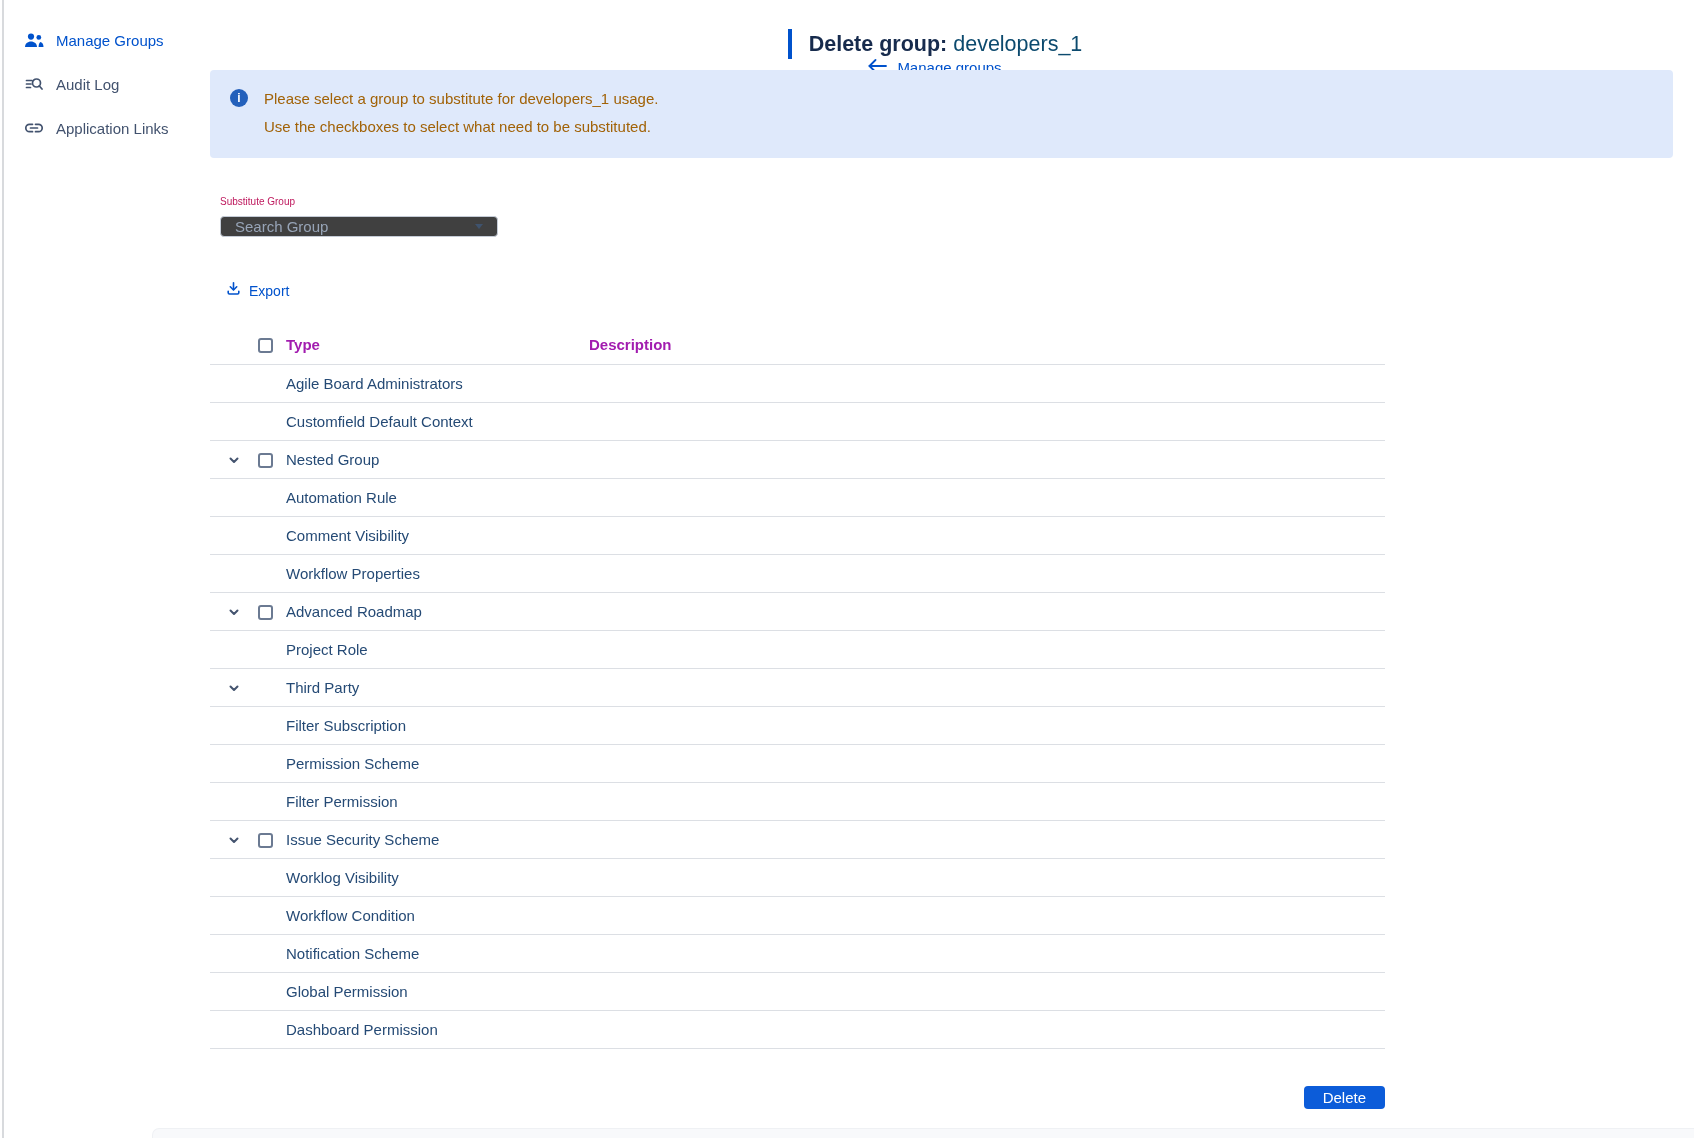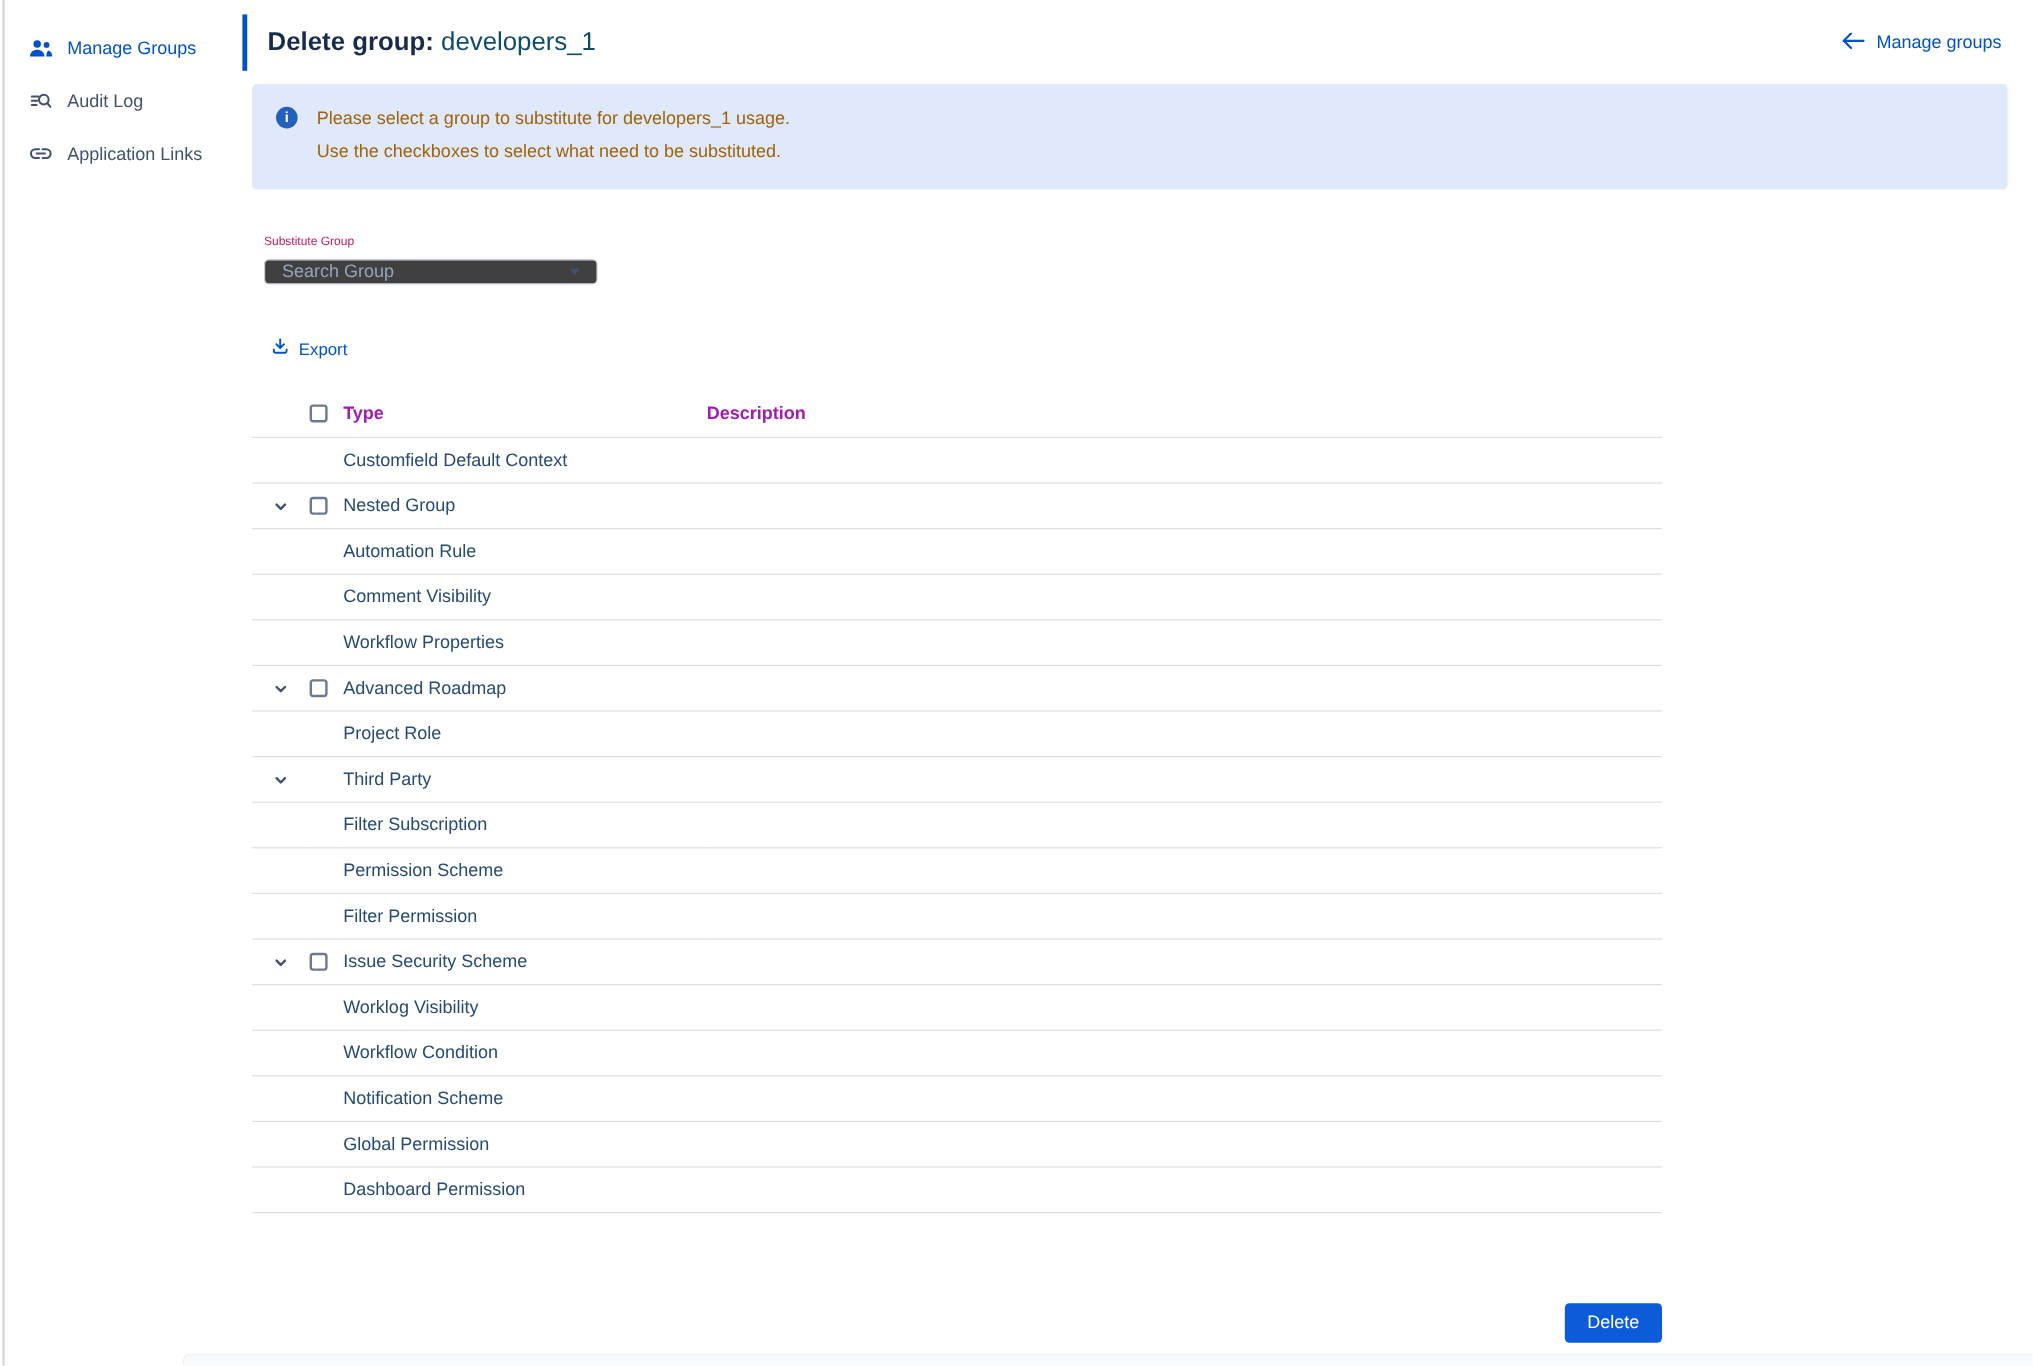--- a/index.html
+++ b/index.html
@@ -13,22 +13,22 @@
   .left-edge { position:absolute; left:2px; top:0; bottom:0; width:2px; background:#d8dadd; }
 
   
   .sidebar { position:absolute; left:0; top:18px; width:200px; }
   .side-item { display:flex; align-items:center; gap:12px; height:44px; padding-left:24px;
                font-size:15px; color:var(--icon-gray,#42526E); font-weight:400; cursor:pointer; }
   .side-item .ic { width:20px; display:flex; justify-content:center; align-items:center; flex:0 0 20px; }
   .side-item.active { color:var(--accent,#0052CC); font-weight:500; }
 
   
-  .title-row { position:absolute; left:202px; right:26px; top:12px; height:47px;
-               display:flex; justify-content:space-between; align-items:center; }
+  .title-row { position:absolute; left:202px; right:26px; top:29px; height:47px;
+               display:flex; justify-content:space-between; align-items:center;flex-direction:column; }
   .title-block { border-left:4px solid var(--accent,#0052CC); padding-left:17px; height:100%;
                  display:flex; align-items:center; font-size:21.5px; white-space:pre; }
   .title-block .t-bold { font-weight:700; color:#172B4D; }
   .title-block .t-reg  { font-weight:400; color:#0c4a6e; }
   .back-link { display:flex; align-items:center; gap:10px; color:var(--accent,#0052CC);
                font-size:15px; font-weight:500; text-decoration:none; cursor:pointer; }
 
   
   .banner { position:absolute; left:210px; top:70px; width:1463px; height:88px;
             background:var(--banner-bg,#dfe9fb); border-radius:4px;
@@ -63,21 +63,21 @@
   td { height:38px; border-bottom:1.5px solid var(--divider,#dcdfe4); vertical-align:middle;
        font-size:15px; color:var(--row-text,#254a75); }
   .checkbox { display:inline-block; width:15px; height:15px; border:2px solid #6b7a92;
               border-radius:3px; background:#fff; vertical-align:middle; margin-left:2px; cursor:pointer; }
   .chevron { display:inline-flex; margin-left:16px; vertical-align:middle; cursor:pointer; }
   .hide { visibility:hidden; }
 
   
   .footer-actions { position:absolute; left:210px; top:1086px; width:1175px; text-align:right; }
   .delete-btn { background:var(--button-bg,#0c5cd9); color:#fff; border:none; border-radius:4px;
-                height:33px; padding:0 19px; font-size:15px; font-weight:500;
+                height:23px; padding:0 19px; font-size:15px; font-weight:500;
                 font-family:inherit; cursor:pointer; }
 
   .bottom-panel { position:absolute; left:152px; right:0; top:1128px; height:10px;
                   background:#f8f9fb; border-top:1px solid #eff1f4; border-left:1px solid #eff1f4;
                   border-top-left-radius:7px; }
 </style>
 </head>
 <body>
 
 <div class="left-edge"></div>
@@ -177,20 +177,32 @@
     <tbody id="rows">
         <tr>
     <td>
       <span class="chevron hide">
         <svg width="16" height="16" viewBox="0 0 16 16" fill="none" stroke="#44546F" stroke-width="2" stroke-linecap="round" stroke-linejoin="round">
           <path d="M4.5 6.5 L8 10 L11.5 6.5"></path>
         </svg>
       </span>
     </td>
     <td><span class="checkbox hide"></span></td>
+    <td><span>Agile Board Administrators</span></td>
+    <td></td>
+  </tr>
+        <tr>
+    <td>
+      <span class="chevron hide">
+        <svg width="16" height="16" viewBox="0 0 16 16" fill="none" stroke="#44546F" stroke-width="2" stroke-linecap="round" stroke-linejoin="round">
+          <path d="M4.5 6.5 L8 10 L11.5 6.5"></path>
+        </svg>
+      </span>
+    </td>
+    <td><span class="checkbox hide"></span></td>
     <td><span>Customfield Default Context</span></td>
     <td></td>
   </tr>
         <tr>
     <td>
       <span class="chevron">
         <svg width="16" height="16" viewBox="0 0 16 16" fill="none" stroke="#44546F" stroke-width="2" stroke-linecap="round" stroke-linejoin="round">
           <path d="M4.5 6.5 L8 10 L11.5 6.5"></path>
         </svg>
       </span>

